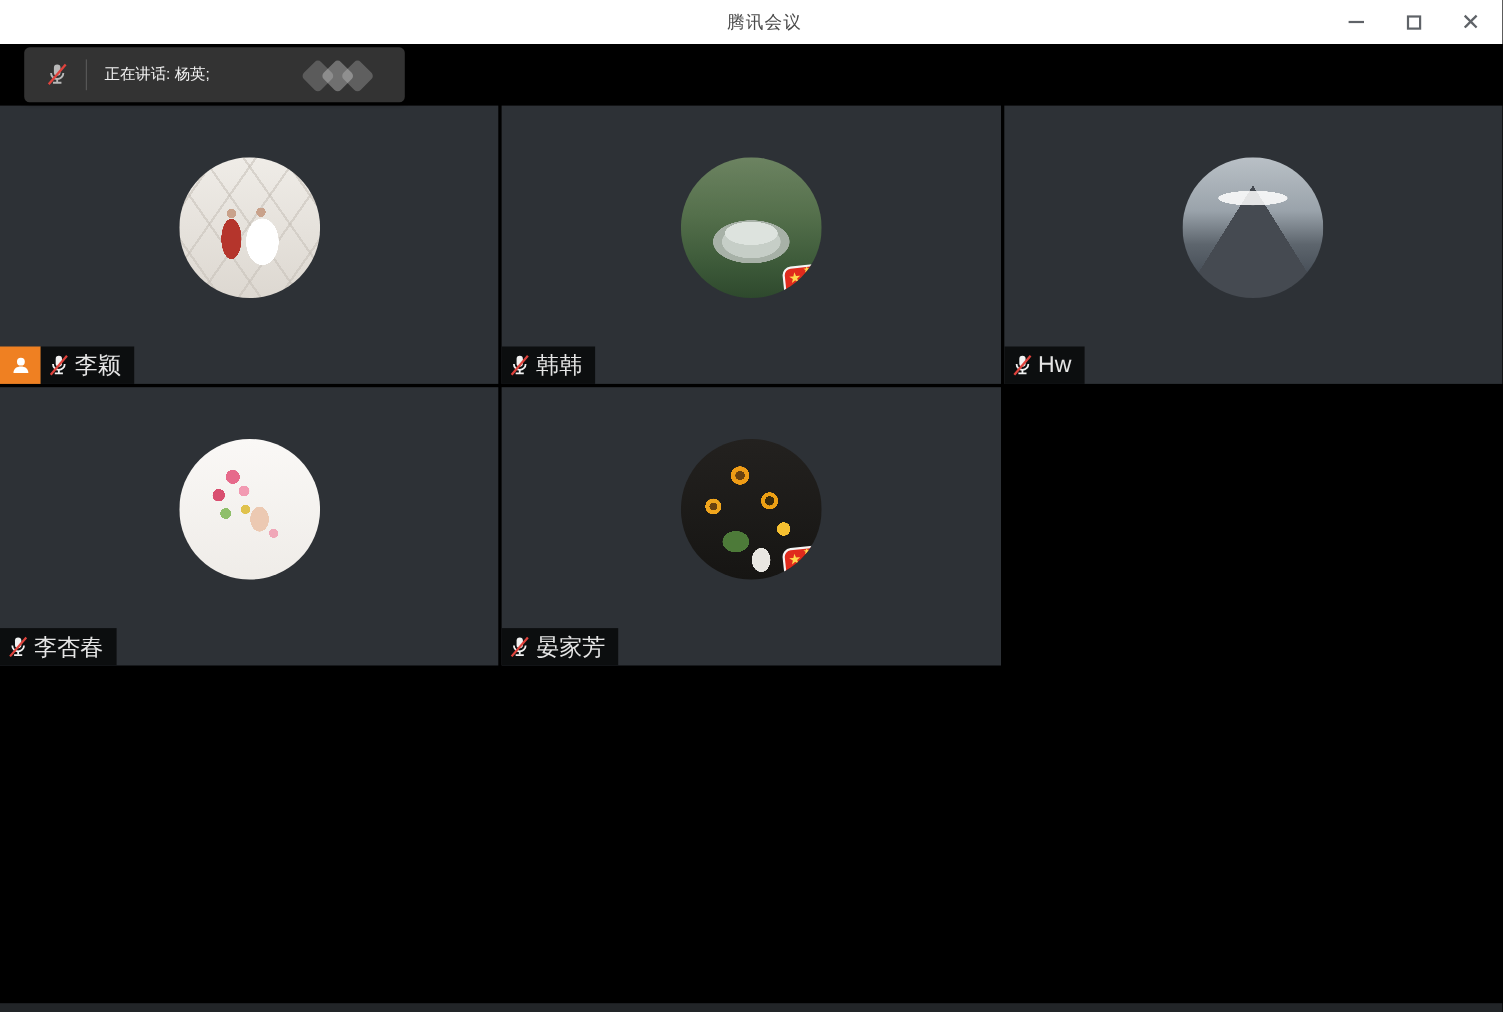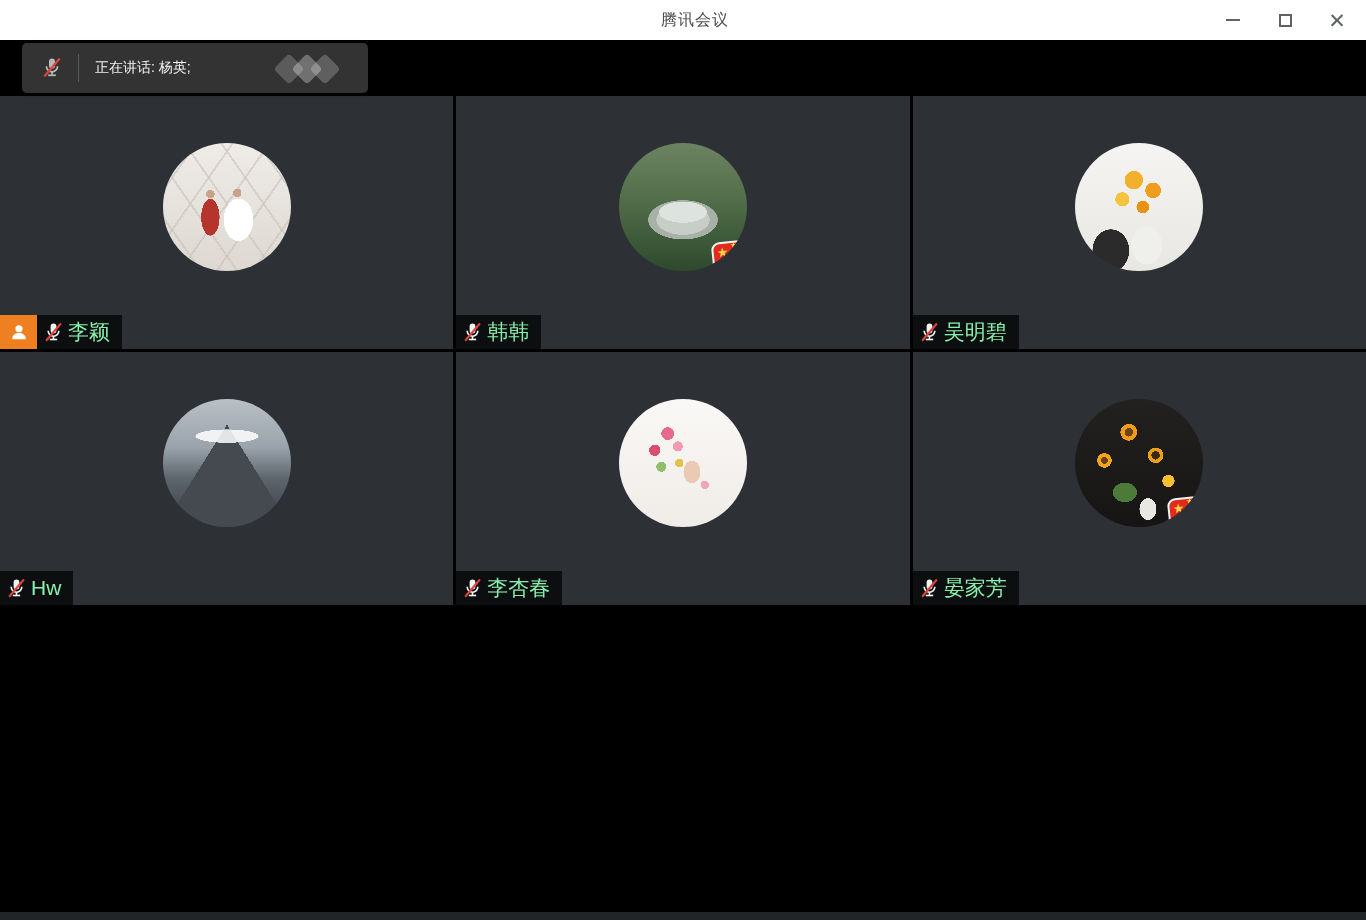--- a/index.html
+++ b/index.html
@@ -52,21 +52,21 @@
 
   
   .label-row { position:absolute; left:0; bottom:0; display:flex; align-items:stretch; z-index:3; }
   .person-badge { width:37px; height:34px; background:#ef8022; display:flex;
                   align-items:center; justify-content:center; }
   .person-badge svg { width:20px; height:20px; }
   .name-label { height:34px; background:rgba(8,9,10,.88); display:flex; align-items:center;
                 padding:0 12px 0 5px; gap:3px; }
   .name-label .mic { width:23px; height:23px; color:#f2f2f2; flex:0 0 auto; }
   .name-label .mic-on { width:23px; height:23px; color:#35c948; flex:0 0 auto; }
-  .name-text { color:#86efac; font-size:21px; font-weight:500; white-space:nowrap; }
+  .name-text { color:#e5e5e5; font-size:21px; font-weight:500; white-space:nowrap; }
 
   
   .av-liying { background:
       radial-gradient(circle 6px at 37% 40%, #c9a28b 0 70%, rgba(0,0,0,0) 71%),
       radial-gradient(ellipse 13px 26px at 37% 58%, #b5352c 0 70%, rgba(181,53,44,0) 71%),
       radial-gradient(circle 6px at 58% 39%, #c9a28b 0 70%, rgba(0,0,0,0) 71%),
       radial-gradient(ellipse 21px 30px at 59% 60%, #ffffff 0 70%, rgba(255,255,255,0) 71%),
       repeating-linear-gradient(55deg, rgba(198,192,184,.55) 0 2px, rgba(0,0,0,0) 2px 30px),
       repeating-linear-gradient(-55deg, rgba(198,192,184,.55) 0 2px, rgba(0,0,0,0) 2px 30px),
       linear-gradient(180deg,#efece7,#ddd8d1); }
@@ -222,35 +222,20 @@
             <path d="M7.5 12 a6.5 6.5 0 0 0 13 0" stroke="currentColor" stroke-width="2" fill="none"></path>
             <line x1="14" y1="18.5" x2="14" y2="22" stroke="currentColor" stroke-width="2"></line>
             <line x1="9.5" y1="22.5" x2="18.5" y2="22.5" stroke="currentColor" stroke-width="2"></line>
             <line x1="5" y1="24" x2="23" y2="3" stroke="#e0433d" stroke-width="2.5"></line>
           </svg>
           <span class="name-text">韩韩</span>
         </span>
       </div>
     </div>
 
-    <div class="tile">
-      <div class="avatar av-wumingbi"></div>
-      <div class="label-row">
-        <span class="name-label">
-          <svg class="mic" viewBox="0 0 28 28">
-            <rect x="10.5" y="3" width="7" height="12" rx="3.5" fill="currentColor"></rect>
-            <path d="M7.5 12 a6.5 6.5 0 0 0 13 0" stroke="currentColor" stroke-width="2" fill="none"></path>
-            <line x1="14" y1="18.5" x2="14" y2="22" stroke="currentColor" stroke-width="2"></line>
-            <line x1="9.5" y1="22.5" x2="18.5" y2="22.5" stroke="currentColor" stroke-width="2"></line>
-            <line x1="5" y1="24" x2="23" y2="3" stroke="#e0433d" stroke-width="2.5"></line>
-          </svg>
-          <span class="name-text">吴明碧</span>
-        </span>
-      </div>
-    </div>
 
     <div class="tile">
       <div class="avatar av-hw"></div>
       <div class="label-row">
         <span class="name-label">
           <svg class="mic" viewBox="0 0 28 28">
             <rect x="10.5" y="3" width="7" height="12" rx="3.5" fill="currentColor"></rect>
             <path d="M7.5 12 a6.5 6.5 0 0 0 13 0" stroke="currentColor" stroke-width="2" fill="none"></path>
             <line x1="14" y1="18.5" x2="14" y2="22" stroke="currentColor" stroke-width="2"></line>
             <line x1="9.5" y1="22.5" x2="18.5" y2="22.5" stroke="currentColor" stroke-width="2"></line>

